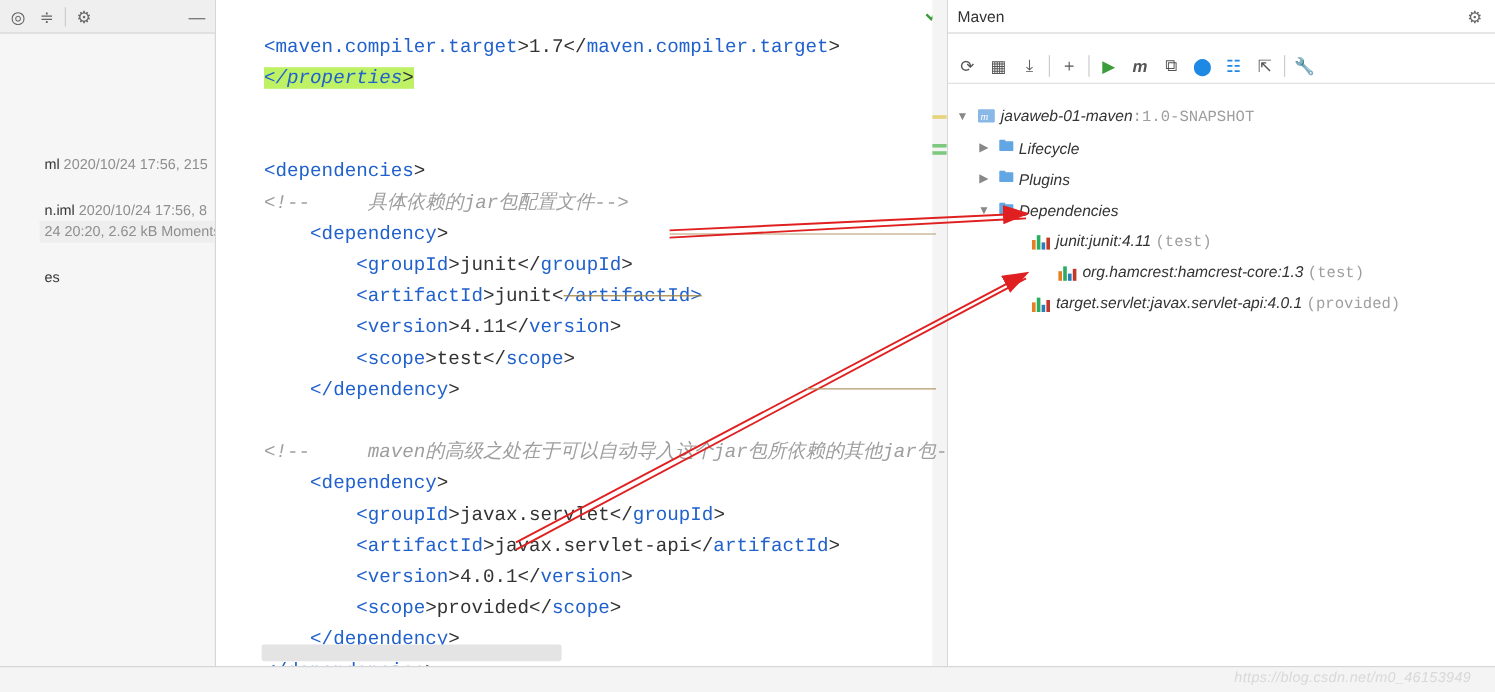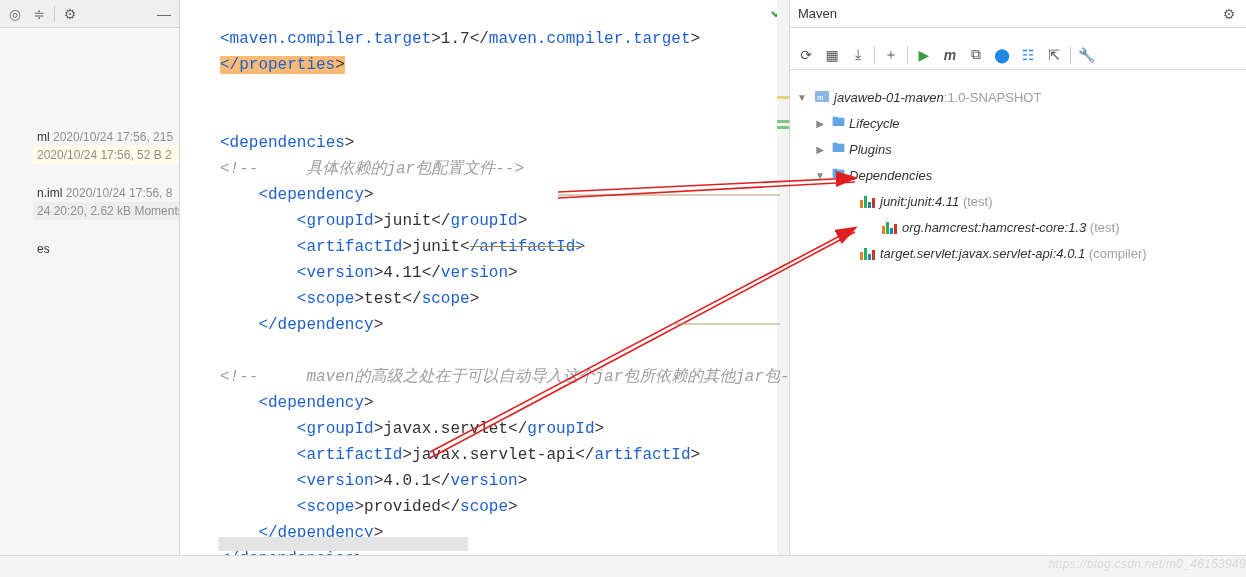--- a/index.html
+++ b/index.html
@@ -84,21 +84,21 @@
     font-size: 16px;
     line-height: 26px;
     padding: 0 0 0 40px;
     white-space: pre;
     position: relative;
   }
   .tag { color: #2161cc; }
   .txt { color: #333333; }
   .cm  { color: #9e9e9e; font-style: italic; }
   .strike { text-decoration: line-through; text-decoration-color: #a08040; }
-  .sel { background: #fdba74; }
+  .sel { background: #bef264; font-style: italic; }
   .gutter-ico {
     position:absolute; right:4px;
     width:16px; height:16px;
     display:flex; align-items:center; justify-content:center;
   }
   .thin-scroll {
     position:absolute; right:0; top:0; width:12px; height:100%;
     background:#f4f4f4;
   }
   .mini-mark { position:absolute; right:0; width:12px; height:3px; }
@@ -143,21 +143,21 @@
   }
   .tree-row {
     display: flex;
     align-items: center;
     height: 26px;
     gap: 4px;
     white-space: nowrap;
   }
   .tw { width:16px; text-align:center; color:#888; font-size:10px; }
   .tree-lbl { color:#333;font-style:italic; }
-  .tree-ver { color:#9e9e9e; }
+  .tree-ver { color:#9e9e9e;font-family:Liberation Mono, monospace; }
   .dep-icon {
     width:16px; height:14px;
     display:inline-flex; gap:1px; align-items:flex-end;
   }
   .dep-icon i { width:3px; display:block; }
   .b1{height:8px;background:#e67e22;}
   .b2{height:12px;background:#27ae60;}
   .b3{height:6px;background:#2980b9;}
   .b4{height:10px;background:#c0392b;}
   .folder-ico { color:#62a6e4; font-size:13px; }
@@ -165,21 +165,21 @@
   svg.arrows {
     position:absolute;
     left:0; top:0;
     width:1246px;
     height:577px;
     pointer-events:none;
     z-index: 50;
   }
   .watermark {
     position:absolute;
-    right:0; bottom:6px;
+    right:20px; bottom:6px;
     color:#d8d8d8;
     font-size:12px;
     font-style:italic;
     letter-spacing:0.3px;
     z-index:60;
   }
   .status-bar{
     height:22px;
     border-top:1px solid #d6d6d6;
     background:#f4f4f4;
@@ -206,23 +206,20 @@
       <div class="tb-ico">≑</div>
       <div class="tb-sep"></div>
       <div class="tb-ico">⚙</div>
       <div style="flex:1"></div>
       <div class="tb-ico">—</div>
     </div>
     <div class="file-list">
       <div class="file-row">
         <span class="file-name-dark">ml</span>
         <span class="file-meta">2020/10/24 17:56, 215</span>
-      </div>
-      <div class="file-row hl">
-        <span class="file-meta">2020/10/24 17:56, 52 B 2</span>
       </div>
       <div class="file-row" style="height:20px;"></div>
       <div class="file-row">
         <span class="file-name-dark">n.iml</span>
         <span class="file-meta">2020/10/24 17:56, 8</span>
       </div>
       <div class="file-row hl2">
         <span class="file-meta">24 20:20, 2.62 kB Moments</span>
       </div>
       <div class="file-row" style="height:20px;"></div>
@@ -334,21 +331,21 @@
         <span><span class="tree-lbl">org.hamcrest:hamcrest-core:1.3</span> <span class="tree-ver">(test)</span></span>
       </div>
 
       <div class="tree-row" style="padding-left:70px">
         <span class="dep-icon">
             <i class="b1"></i>
             <i class="b2"></i>
             <i class="b3"></i>
             <i class="b4"></i>
           </span>
-        <span><span class="tree-lbl">target.servlet:javax.servlet-api:4.0.1</span> <span class="tree-ver">(compiler)</span></span>
+        <span><span class="tree-lbl">target.servlet:javax.servlet-api:4.0.1</span> <span class="tree-ver">(provided)</span></span>
       </div>
     </div>
   </div>
 </div>
 
 <div class="bottom-thumb"></div>
 <div class="status-bar"></div>
 
 <svg class="arrows">
   <defs>

